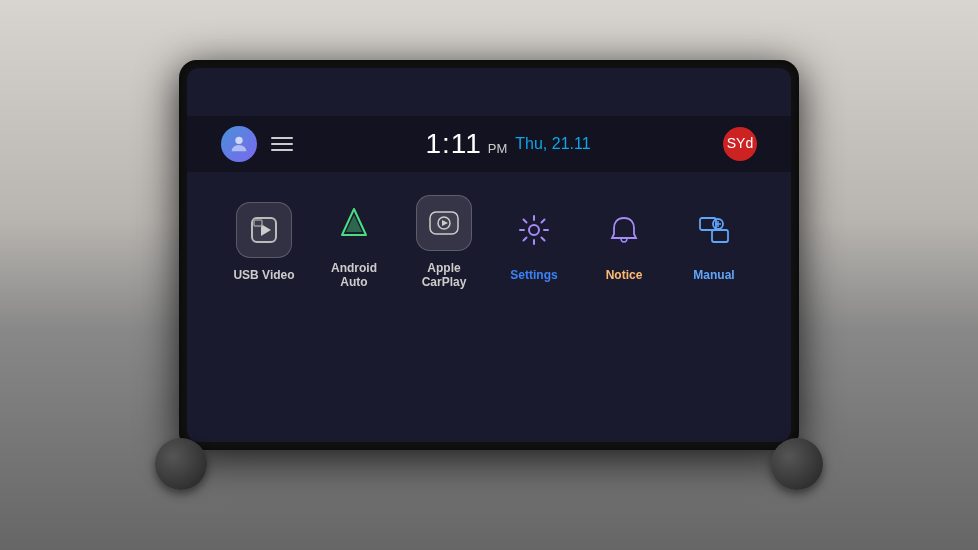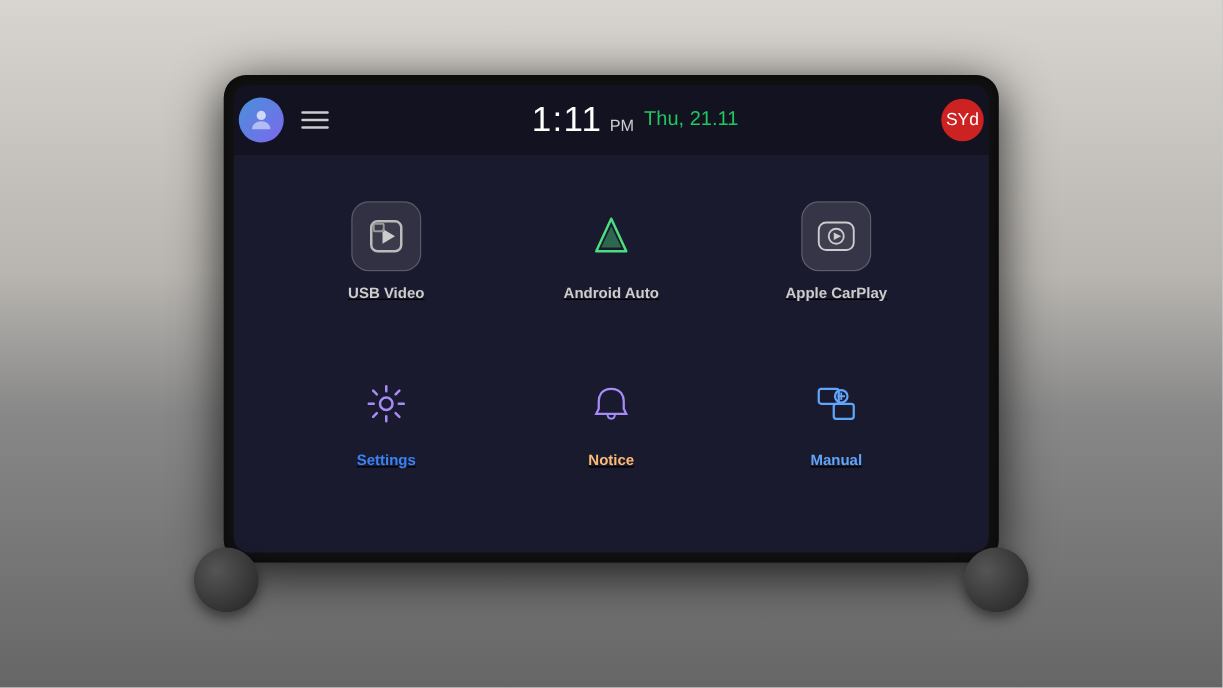--- a/index.html
+++ b/index.html
@@ -50,23 +50,24 @@
       overflow: hidden;
       display: flex;
       flex-direction: column;
     }
 
     
     .status-bar {
       display: flex;
       align-items: center;
       justify-content: space-between;
-      padding: 10px 4px;
+      padding: 10px 34px;
       background: rgba(0,0,0,0.3);
       min-height: 52px;
+      margin-top: 48px;
     }
 
     .status-left {
       display: flex;
       align-items: center;
       gap: 14px;
     }
 
     .avatar-icon {
       width: 36px;
@@ -109,21 +110,21 @@
       font-weight: 300;
       letter-spacing: 1px;
     }
 
     .time-ampm {
       font-size: 13px;
       color: #ccc;
     }
 
     .date-display {
-      color: #22c55e;
+      color: #0ea5e9;
       font-size: 16px;
       font-weight: 300;
       text-align: right;
     }
 
     .brand-icon {
       width: 34px;
       height: 34px;
       border-radius: 50%;
       background: #cc2222;
@@ -133,26 +134,25 @@
       color: white;
       font-size: 14px;
       font-weight: normal;
       text-align: left;
       line-height: 1.1;
     }
 
     
     .app-grid {
       display: grid;
-      grid-template-columns: repeat(3, 1fr);
+      grid-template-columns: repeat(6, 1fr);
       grid-template-rows: repeat(2, 1fr);
       gap: 0;
       flex: 1;
       padding: 10px 32px 20px;
-      text-decoration: underline;
     }
 
     .app-item {
       display: flex;
       flex-direction: column;
       align-items: center;
       justify-content: center;
       gap: 10px;
       cursor: pointer;
       border-radius: 10px;

